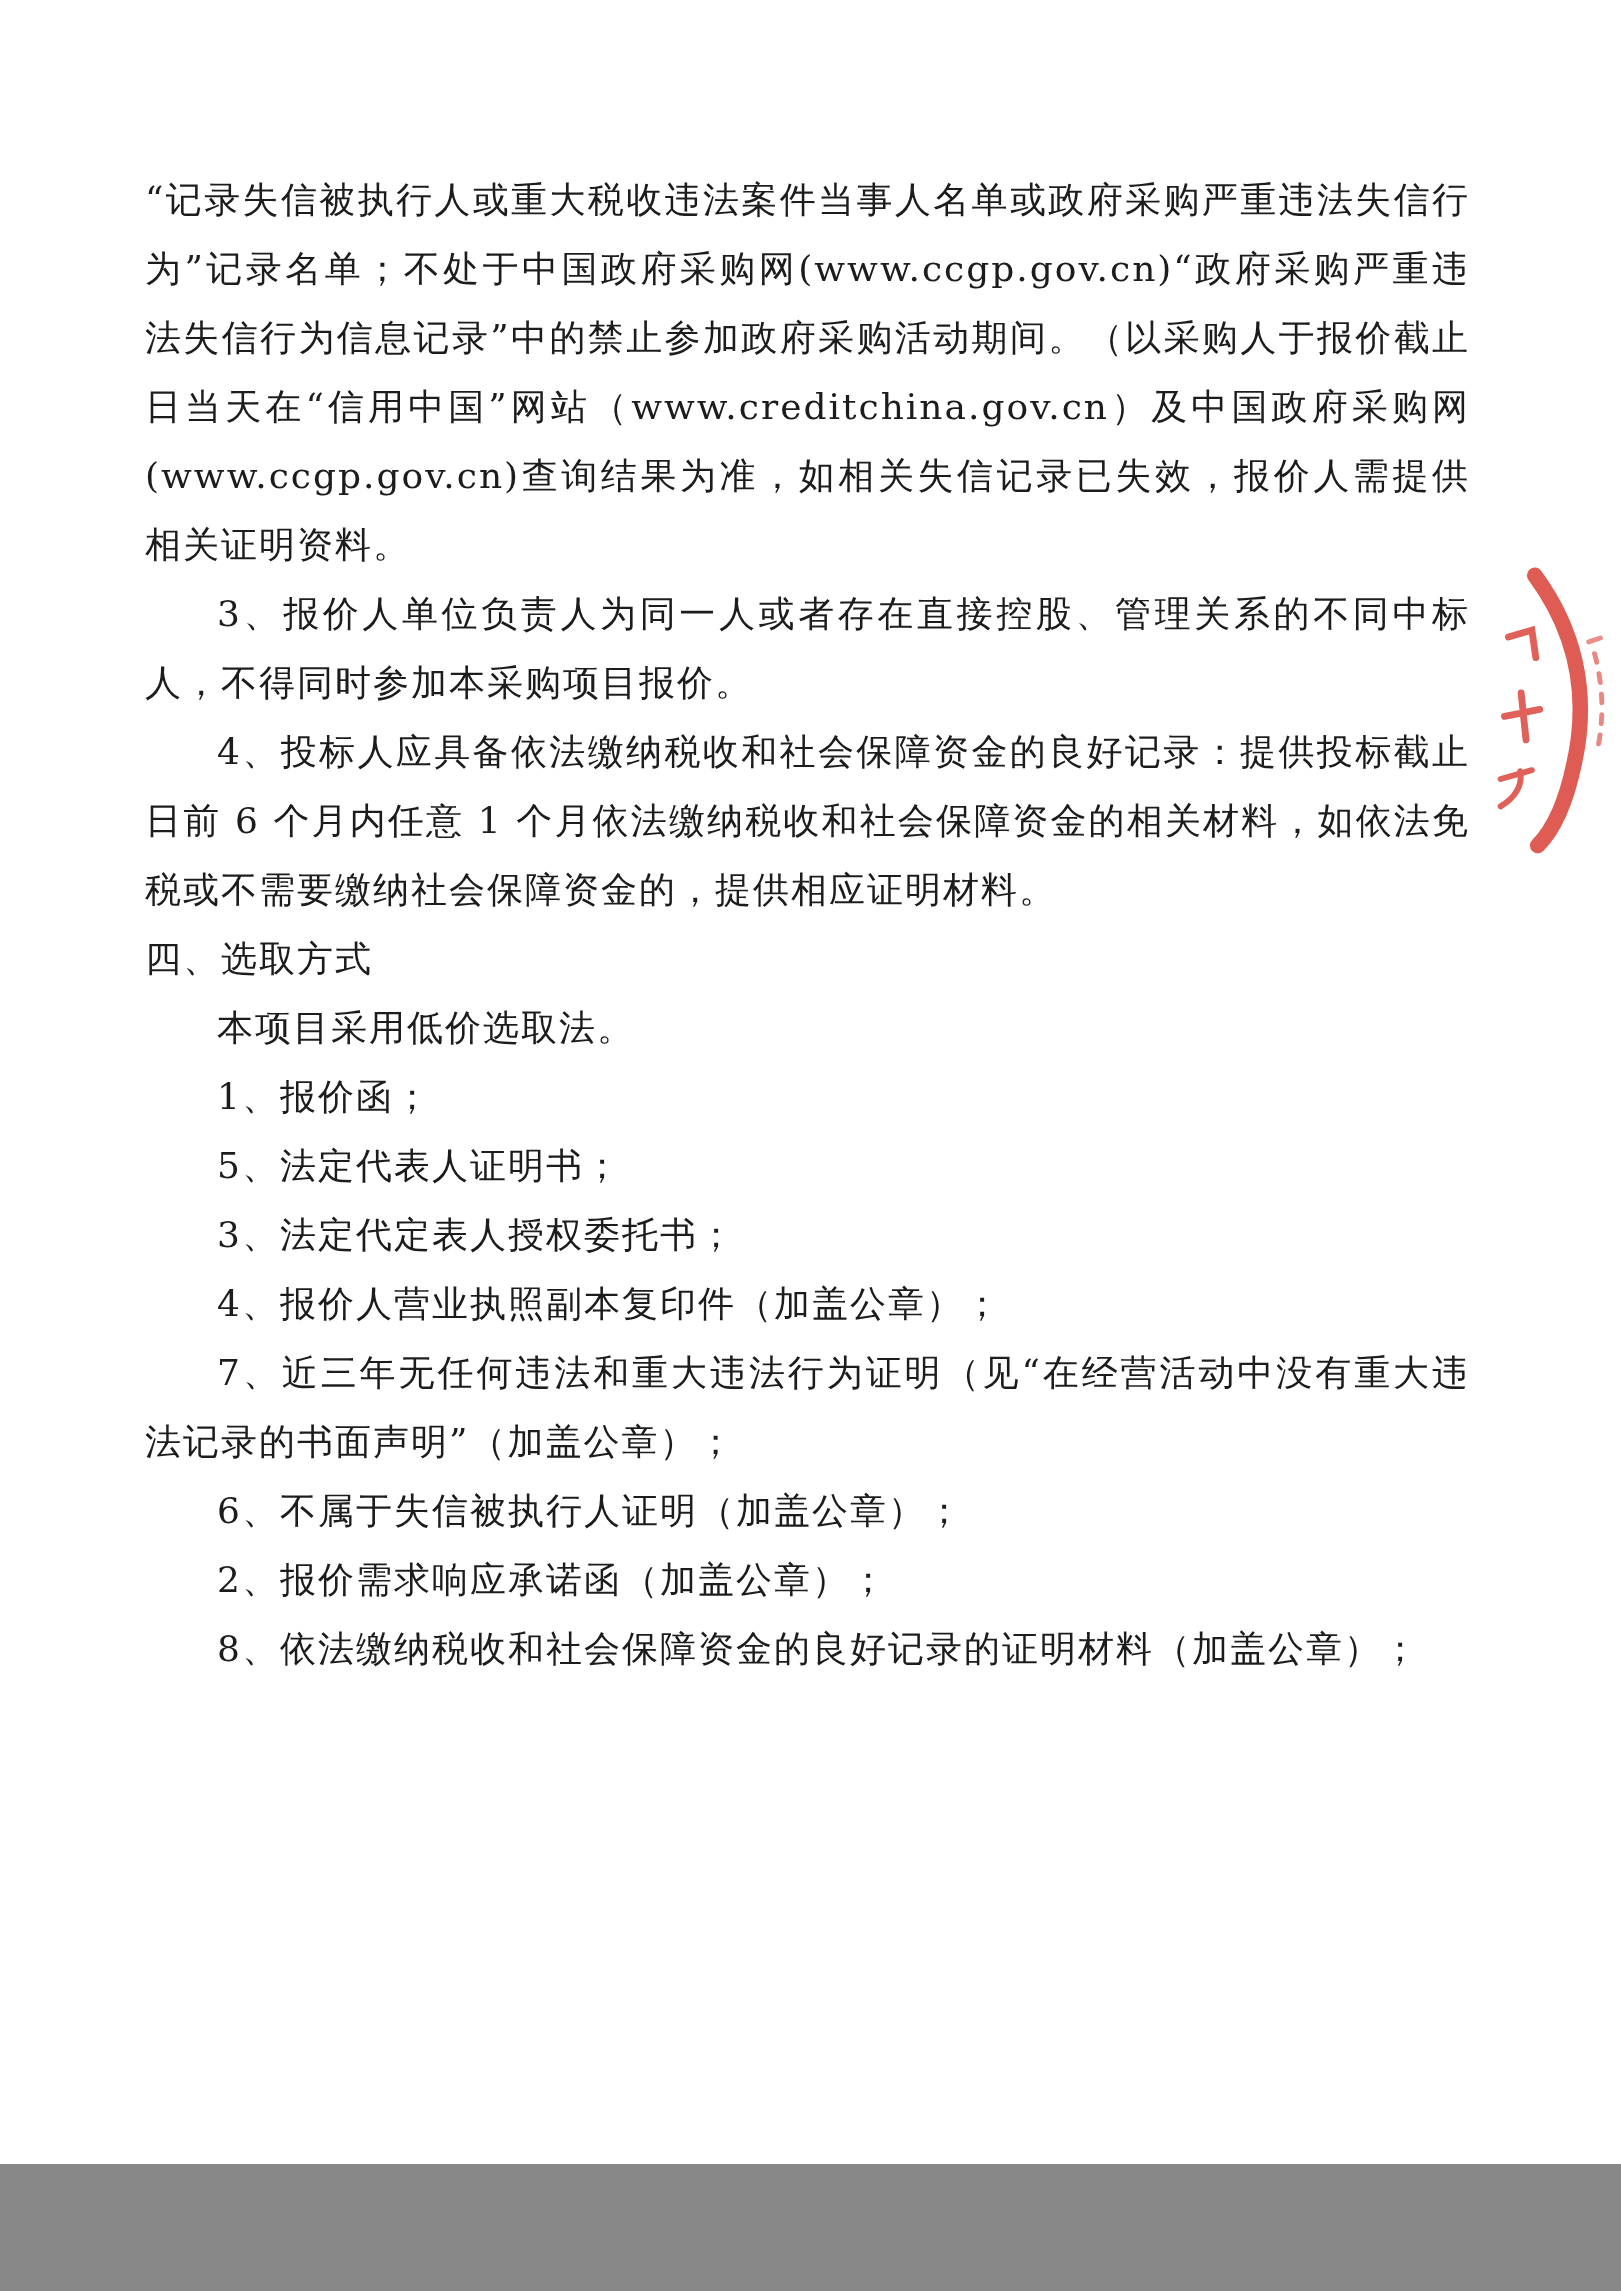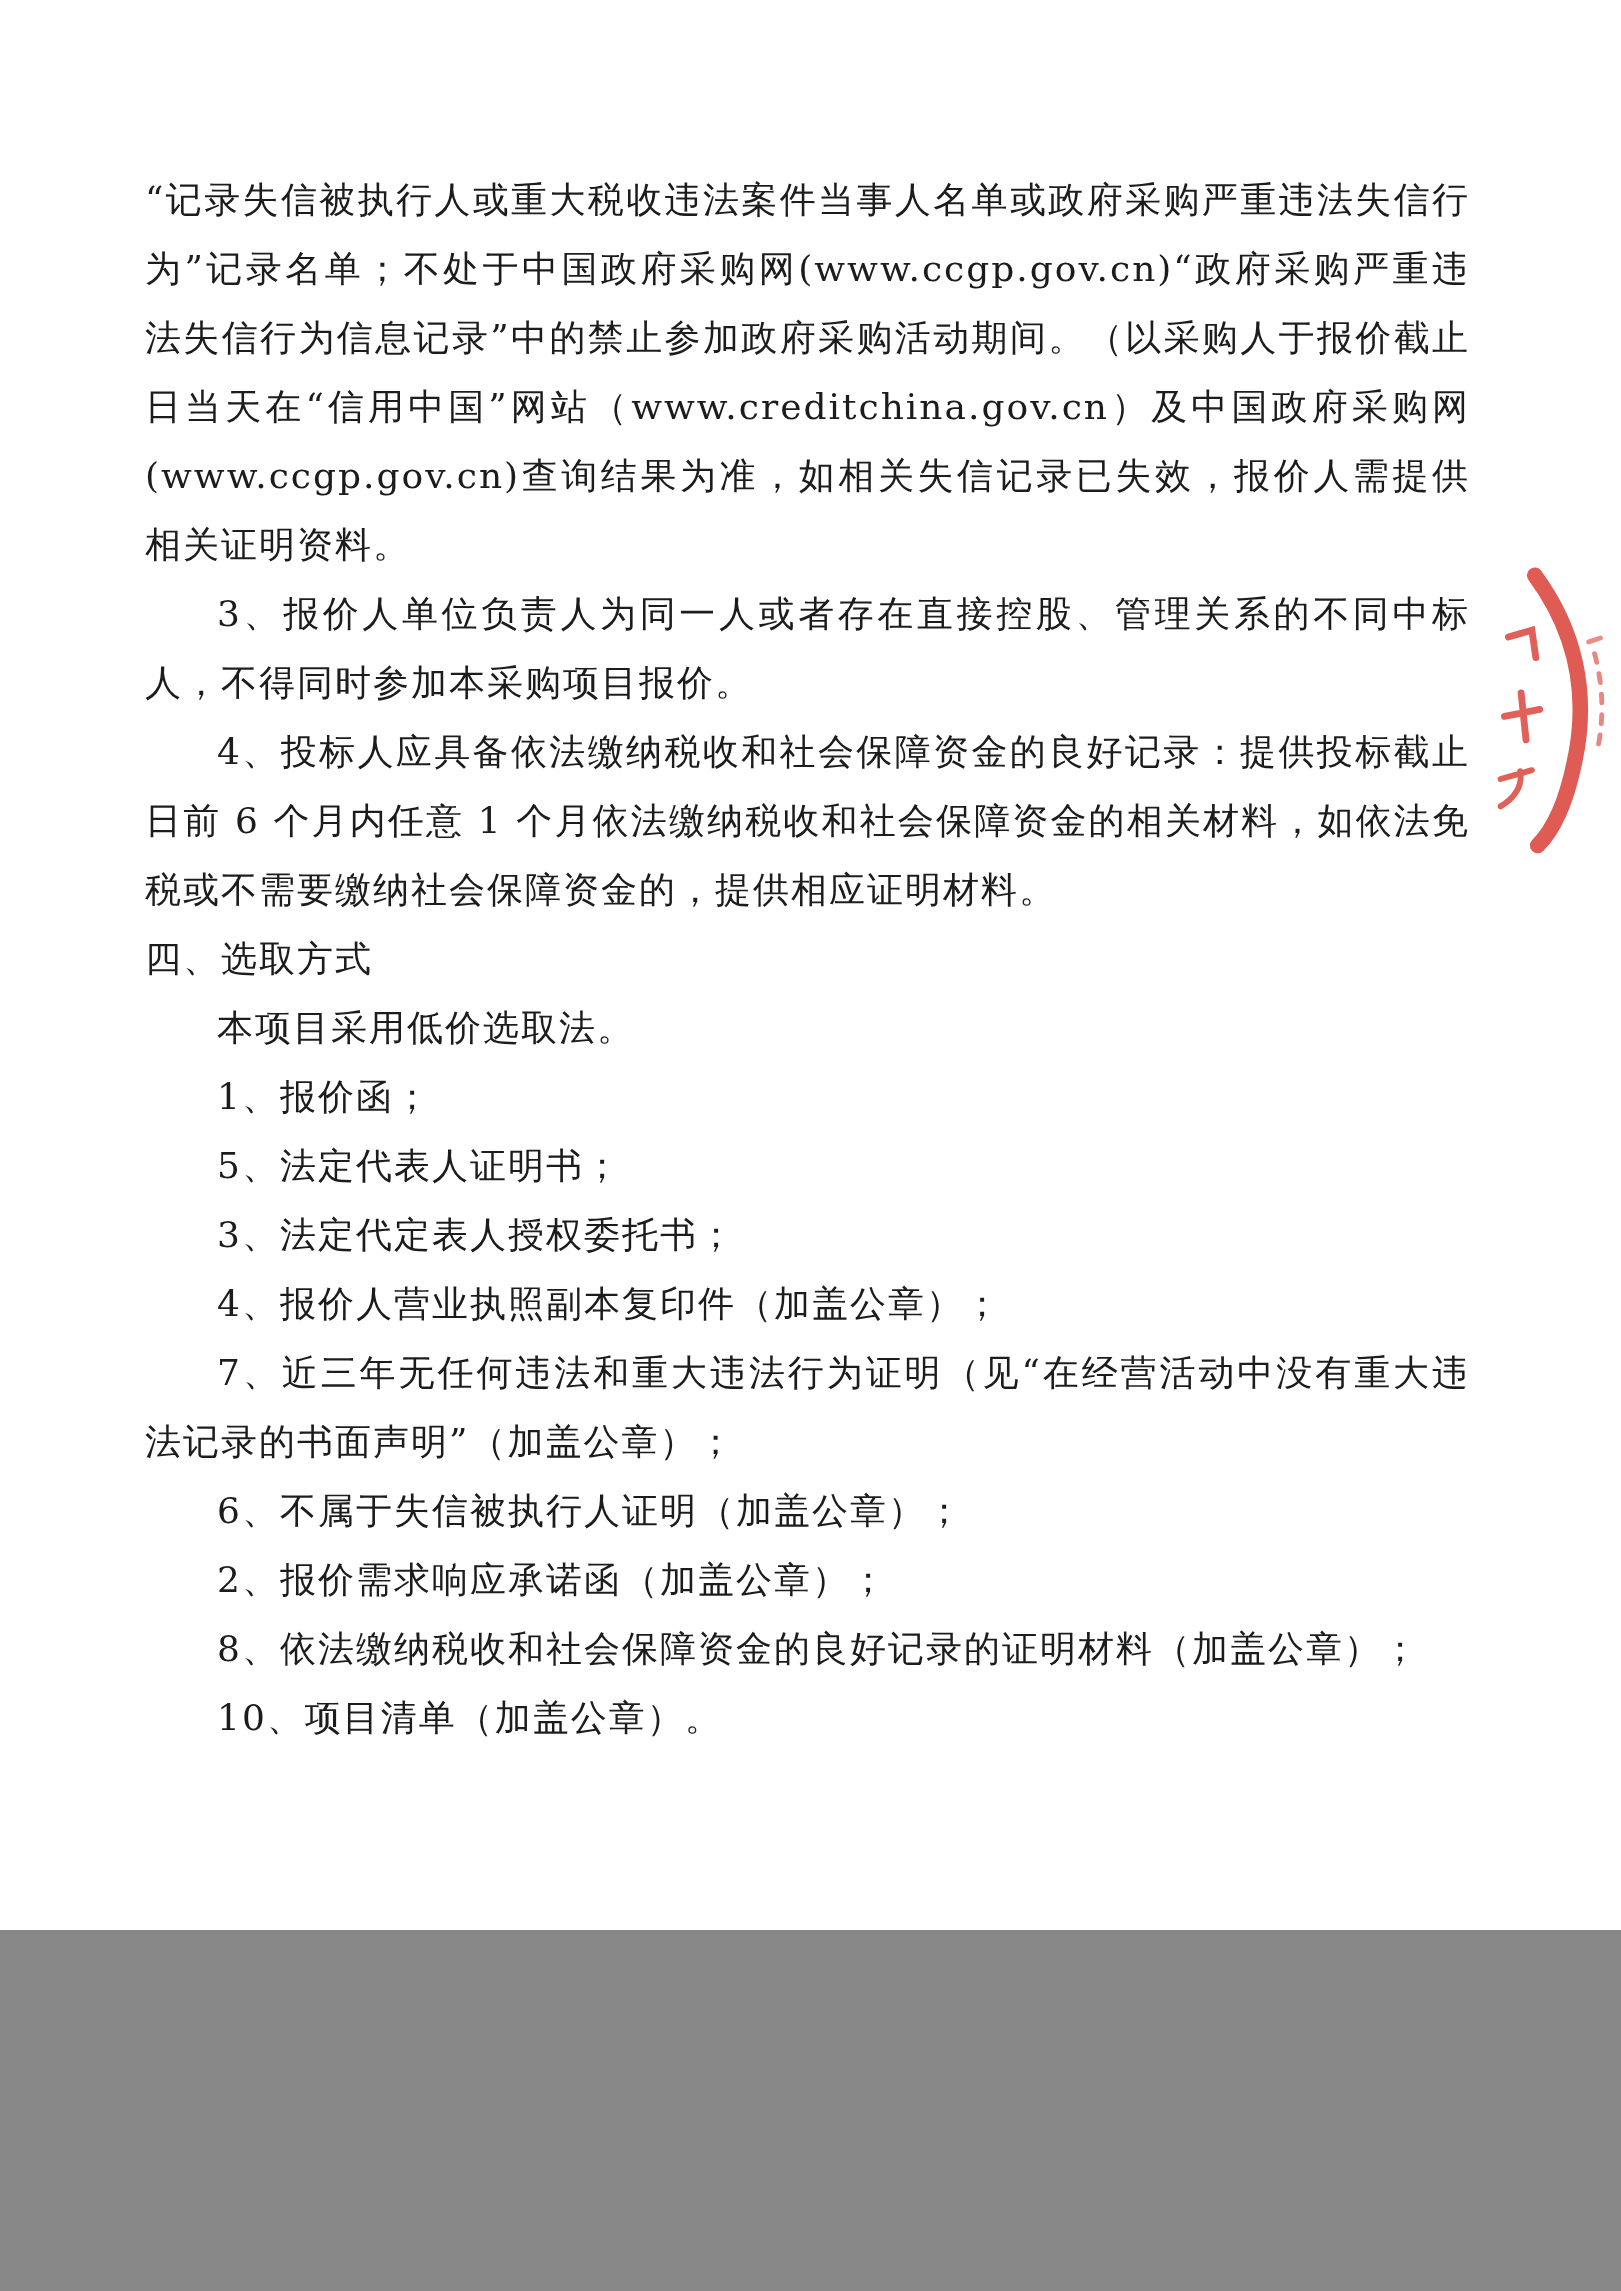--- a/index.html
+++ b/index.html
@@ -3,21 +3,21 @@
 <meta charset="utf-8">
 <style>
   html, body {
     margin: 0;
     padding: 0;
     background: #888;
   }
   .page {
     position: relative;
     width: 1621px;
-    height: 1930px;
+    height: 2164px;
     margin: 0 auto;
     background: #ffffff;
     overflow: hidden;
     color: #1c1c1c;
   }
   .content {
     position: absolute;
     left: 145px;
     top: 165px;
     width: 1325px;
@@ -67,21 +67,20 @@
     <p class="heading">四、选取方式</p>
     <p class="indent">本项目采用低价选取法。</p>
     <p class="indent">1、报价函；</p>
     <p class="indent">5、法定代表人证明书；</p>
     <p class="indent">3、法定代定表人授权委托书；</p>
     <p class="indent">4、报价人营业执照副本复印件（加盖公章）；</p>
     <p class="indent">7、近三年无任何违法和重大违法行为证明（见“在经营活动中没有重大违法记录的书面声明”（加盖公章）；</p>
     <p class="indent">6、不属于失信被执行人证明（加盖公章）；</p>
     <p class="indent">2、报价需求响应承诺函（加盖公章）；</p>
     <p class="indent">8、依法缴纳税收和社会保障资金的良好记录的证明材料（加盖公章）；</p>
-    <p class="indent">10、项目清单（加盖公章）。</p>
   </div>
 
   <svg class="seal" viewBox="0 0 145 335" xmlns="http://www.w3.org/2000/svg" aria-hidden="true">
 
     <path d="M 57 32 C 96 85 114 150 97 225 C 89 263 76 292 60 308" fill="none" stroke="#d9453c" stroke-width="16" stroke-linecap="round" opacity="0.88"></path>
 
     <path d="M 30 95 l 24 -7 l 4 28" fill="none" stroke="#d9453c" stroke-width="7" stroke-linecap="round" opacity="0.85"></path>
     <path d="M 26 176 l 36 -7 M 43 152 l 5 48" fill="none" stroke="#d9453c" stroke-width="7" stroke-linecap="round" opacity="0.85"></path>
     <path d="M 22 240 l 32 -9 M 42 232 c 3 15 -6 28 -20 36" fill="none" stroke="#d9453c" stroke-width="6" stroke-linecap="round" opacity="0.85"></path>
 

